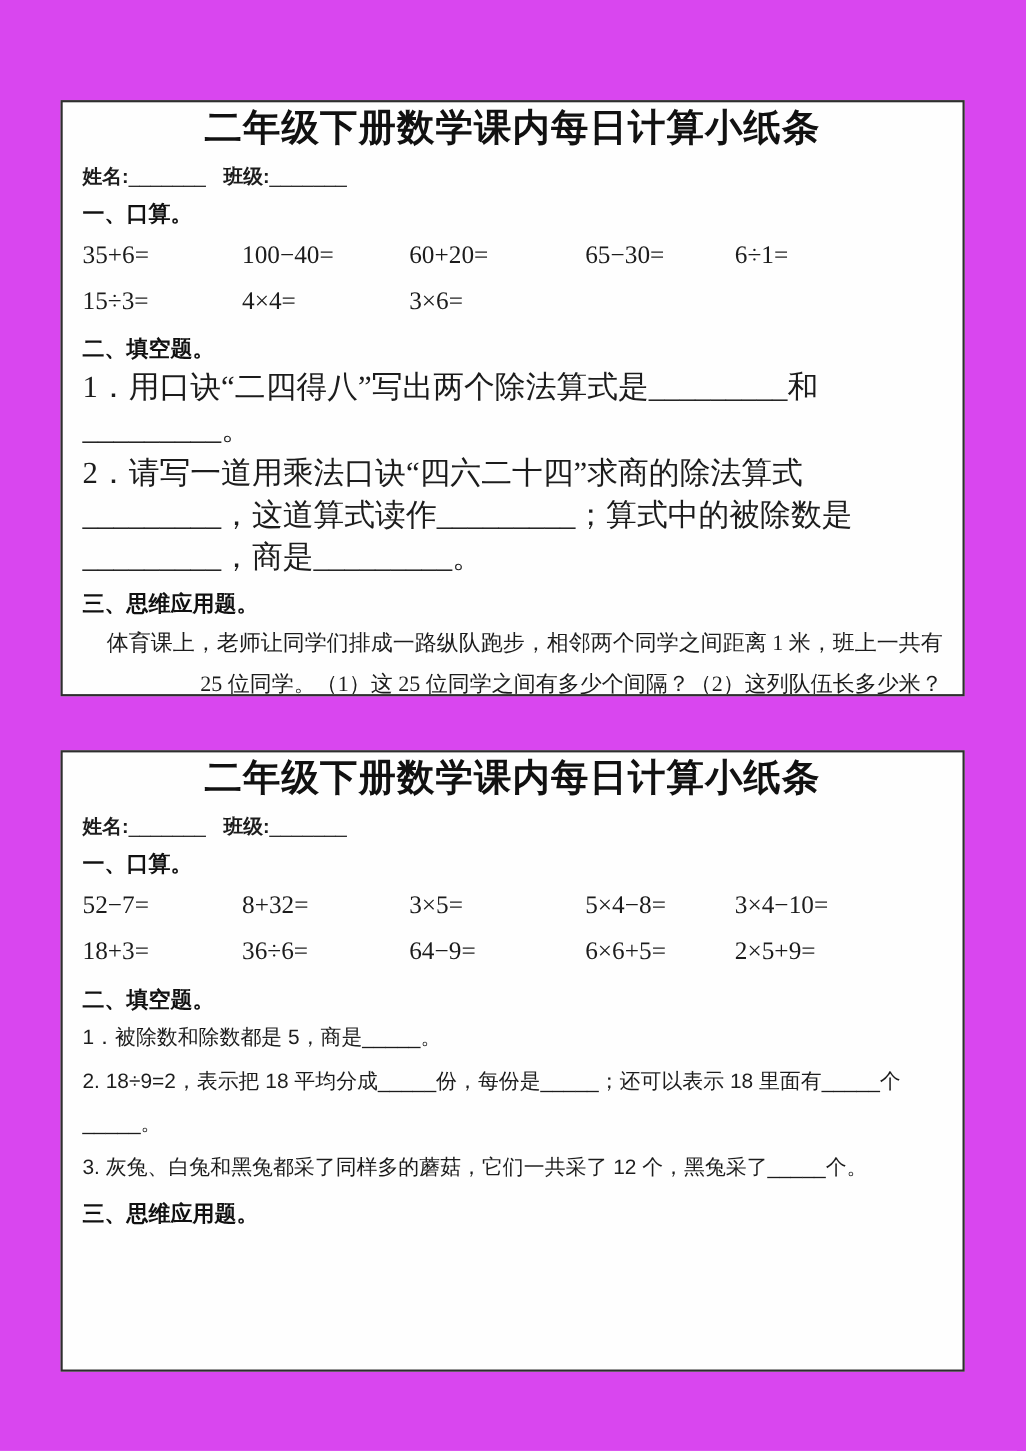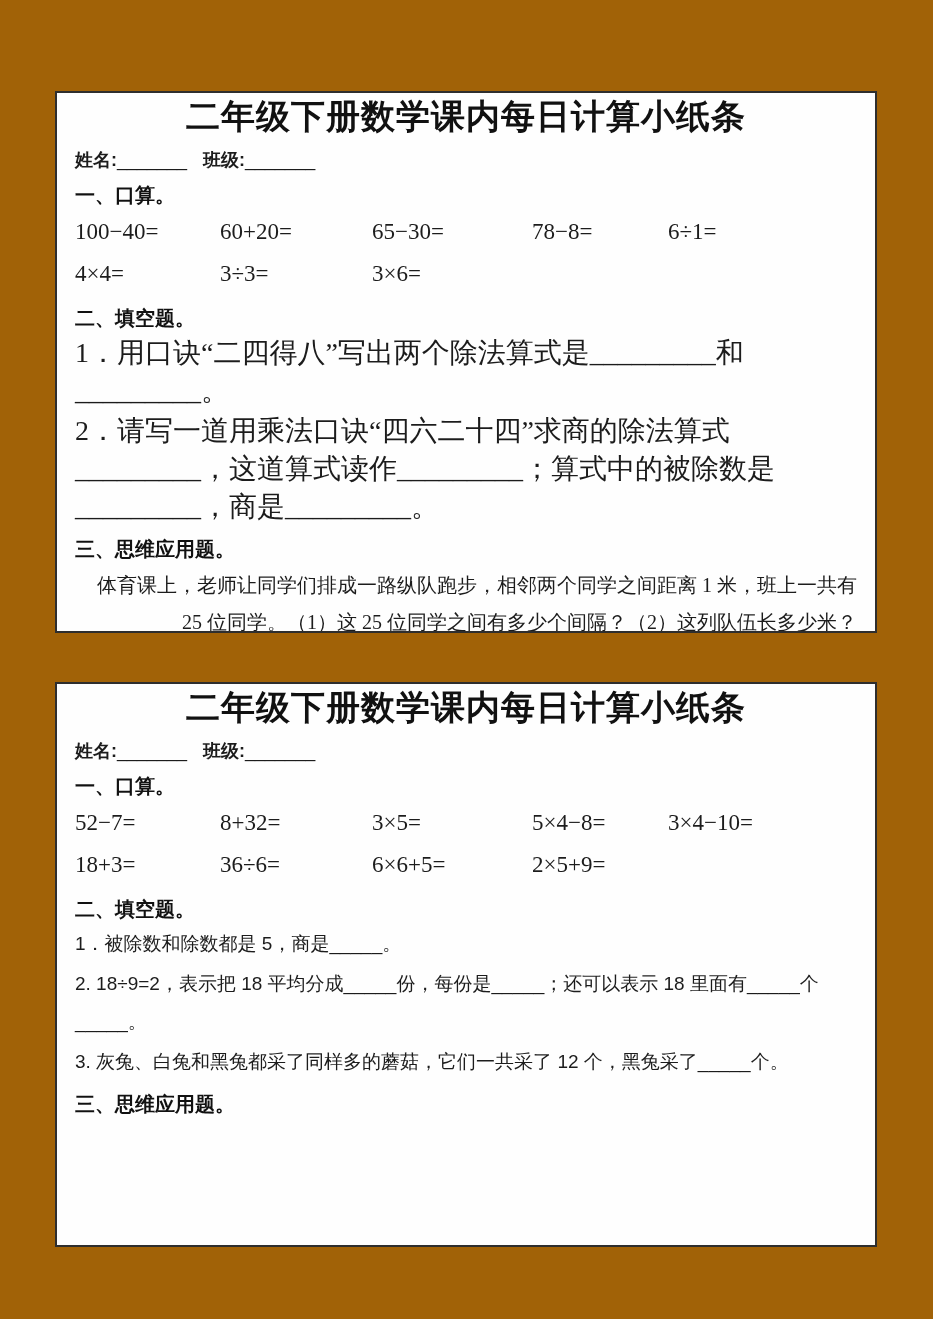--- a/index.html
+++ b/index.html
@@ -6,21 +6,21 @@
     margin: 0;
     padding: 0;
     background: #fdfdfd;
     font-family: "Liberation Serif", "DejaVu Serif", serif;
     color: #1c1c1c;
   }
   .page {
     position: relative;
     width: 933px;
     height: 1319px;
-    background: #a16207;
+    background: #d946ef;
     overflow: hidden;
   }
   .sheet {
     position: absolute;
     left: 55px;
     width: 822px;
     box-sizing: border-box;
     border: 2px solid #2e2e2e;
     background: #fefefe;
     padding: 0 18px;
@@ -97,27 +97,27 @@
   <div class="sheet sheet-1">
     <div class="sheet-title">二年级下册数学课内每日计算小纸条</div>
 
     <div class="name-line">
       <span>姓名:</span><span class="blank">_______</span><span class="gap"></span><span>班级:</span><span class="blank">_______</span>
     </div>
 
     <div class="section-heading">一、口算。</div>
 
     <div class="oral-grid">
+      <span>35+6=</span>
       <span>100−40=</span>
       <span>60+20=</span>
       <span>65−30=</span>
-      <span>78−8=</span>
       <span>6÷1=</span>
+      <span>15÷3=</span>
       <span>4×4=</span>
-      <span>3÷3=</span>
       <span>3×6=</span>
     </div>
 
     <div class="section-heading">二、填空题。</div>
 
     <p class="fill-item">1．用口诀“二四得八”写出两个除法算式是_________和_________。</p>
     <p class="fill-item">2．请写一道用乘法口诀“四六二十四”求商的除法算式_________，这道算式读作_________；算式中的被除数是_________，商是_________。</p>
 
     <div class="section-heading">三、思维应用题。</div>
 
@@ -134,20 +134,21 @@
     <div class="section-heading">一、口算。</div>
 
     <div class="oral-grid">
       <span>52−7=</span>
       <span>8+32=</span>
       <span>3×5=</span>
       <span>5×4−8=</span>
       <span>3×4−10=</span>
       <span>18+3=</span>
       <span>36÷6=</span>
+      <span>64−9=</span>
       <span>6×6+5=</span>
       <span>2×5+9=</span>
     </div>
 
     <div class="section-heading">二、填空题。</div>
 
     <p class="fill-item">1．被除数和除数都是 5，商是_____。</p>
     <p class="fill-item">2. 18÷9=2，表示把 18 平均分成_____份，每份是_____；还可以表示 18 里面有_____个_____。</p>
     <p class="fill-item">3. 灰兔、白兔和黑兔都采了同样多的蘑菇，它们一共采了 12 个，黑兔采了_____个。</p>
 

